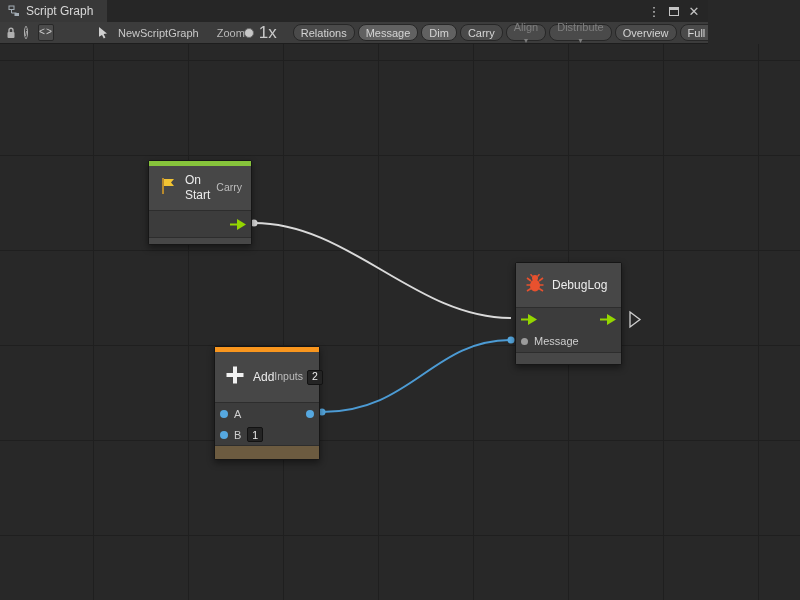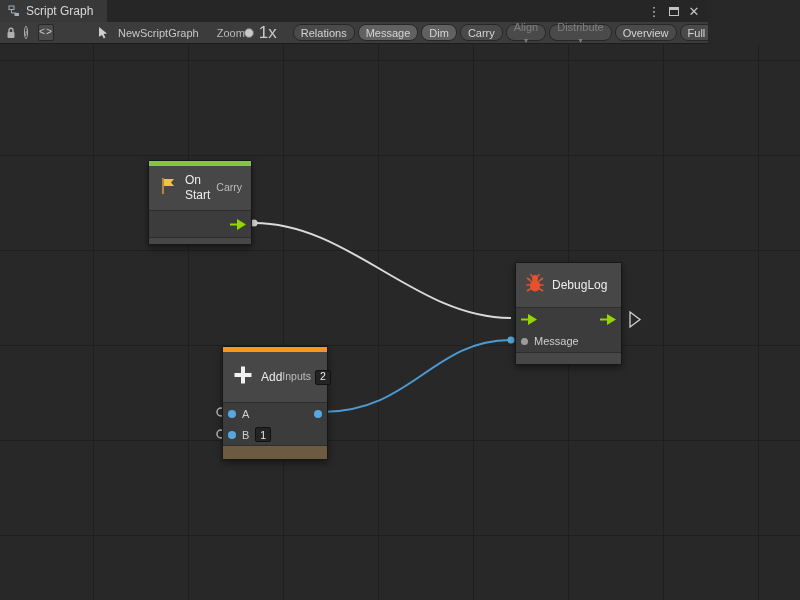--- a/index.html
+++ b/index.html
@@ -202,21 +202,21 @@
           </svg>
         </div>
         <div class="port-row" style="height:22px" data-interactable="true">
           <span class="gdot" data-interactable="true"></span>
           <span data-interactable="false">Message</span>
         </div>
       </div>
       <div class="node-footer" style="height:12px" data-interactable="false"></div>
     </div>
 
-    <div class="node" style="left:222px; top:302px; width:106px;" data-interactable="true">
+    <div class="node" style="left:214px; top:302px; width:106px;" data-interactable="true">
       <div class="accent" style="background:#f9961e" data-interactable="false"></div>
       <div class="node-header" style="height:50px" data-interactable="false">
         <span data-interactable="false">
           <svg width="22" height="22" viewBox="0 0 22 22">
             <path d="M11 2.5 V19.5 M2.5 11 H19.5" stroke="#f2f2f2" stroke-width="4"></path>
           </svg>
         </span>
         <span class="ntitles">
           <span class="node-title" data-interactable="false">Add</span>
           <span class="node-sub" data-interactable="false">

